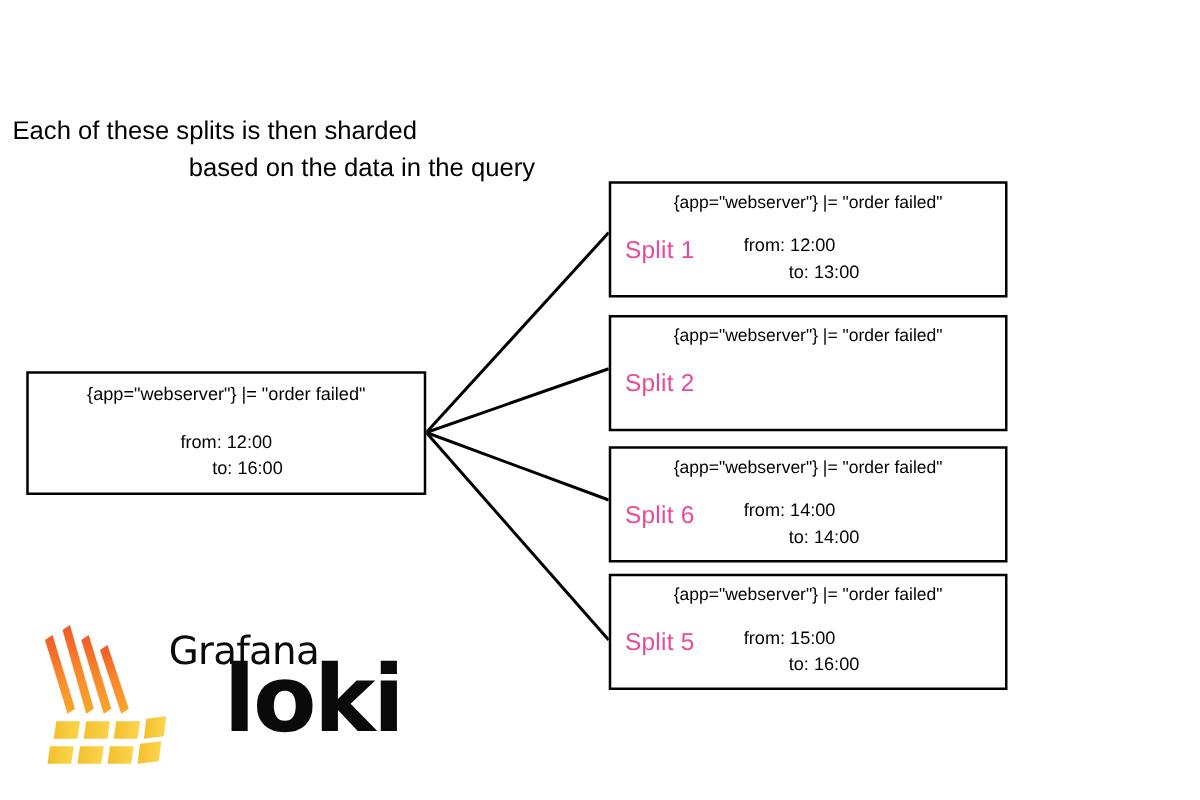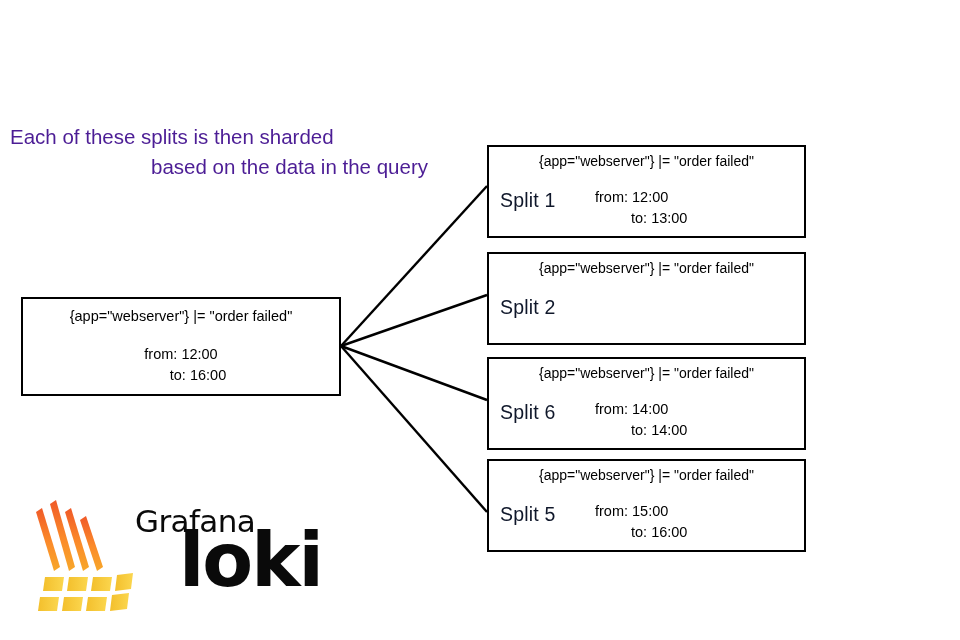--- a/index.html
+++ b/index.html
@@ -24,23 +24,22 @@
   }
 
   
   .heading {
     position: absolute;
     left: 8px;
     top: 90px;
     width: 420px;
     font-size: 20.5px;
     line-height: 30px;
-    color: #4c1d95;
-    white-space: nowrap;
-    margin-top: 32px;
+    color: #000000;
+    white-space: nowrap;
   }
   .heading .line1 { display: block; text-align: left; padding-left: 2px; }
   .heading .line2 { display: block; text-align: right; padding-left: 28px; }
 
   
   .qbox {
     position: absolute;
     box-sizing: border-box;
     border: 2.5px solid #000000;
     background: #ffffff;
@@ -89,21 +88,21 @@
     top: 6px;
     text-align: center;
     font-size: 14px;
     white-space: nowrap;
   }
   .split-box .split-label {
     position: absolute;
     left: 11px;
     top: 42px;
     font-size: 19.5px;
-    color: #0f172a;
+    color: #ec4899;
     letter-spacing: 0.2px;
     white-space: nowrap;
   }
   .split-box .times {
     position: absolute;
     left: 106px;
     top: 40px;
     font-size: 14.5px;
     line-height: 21px;
     text-align: left;

